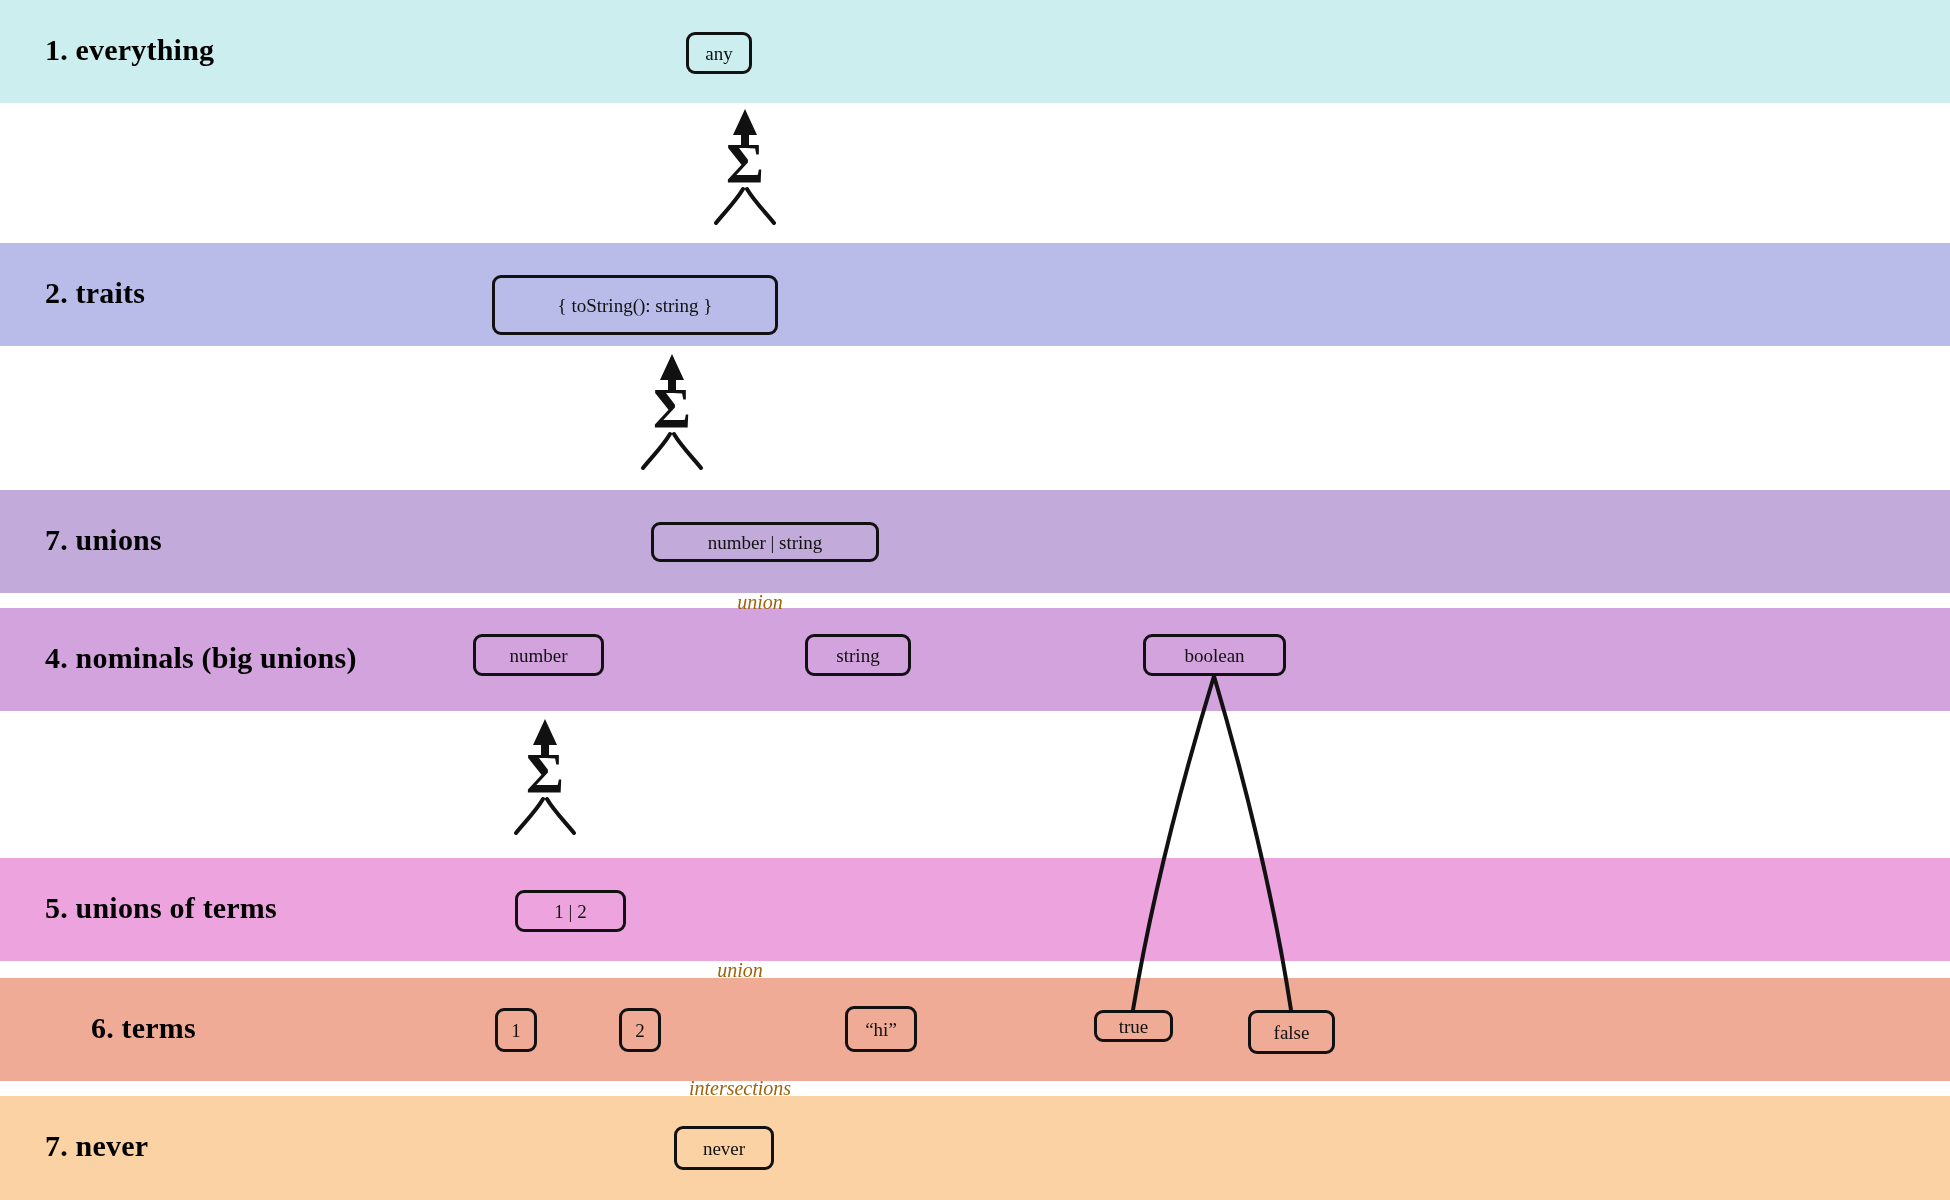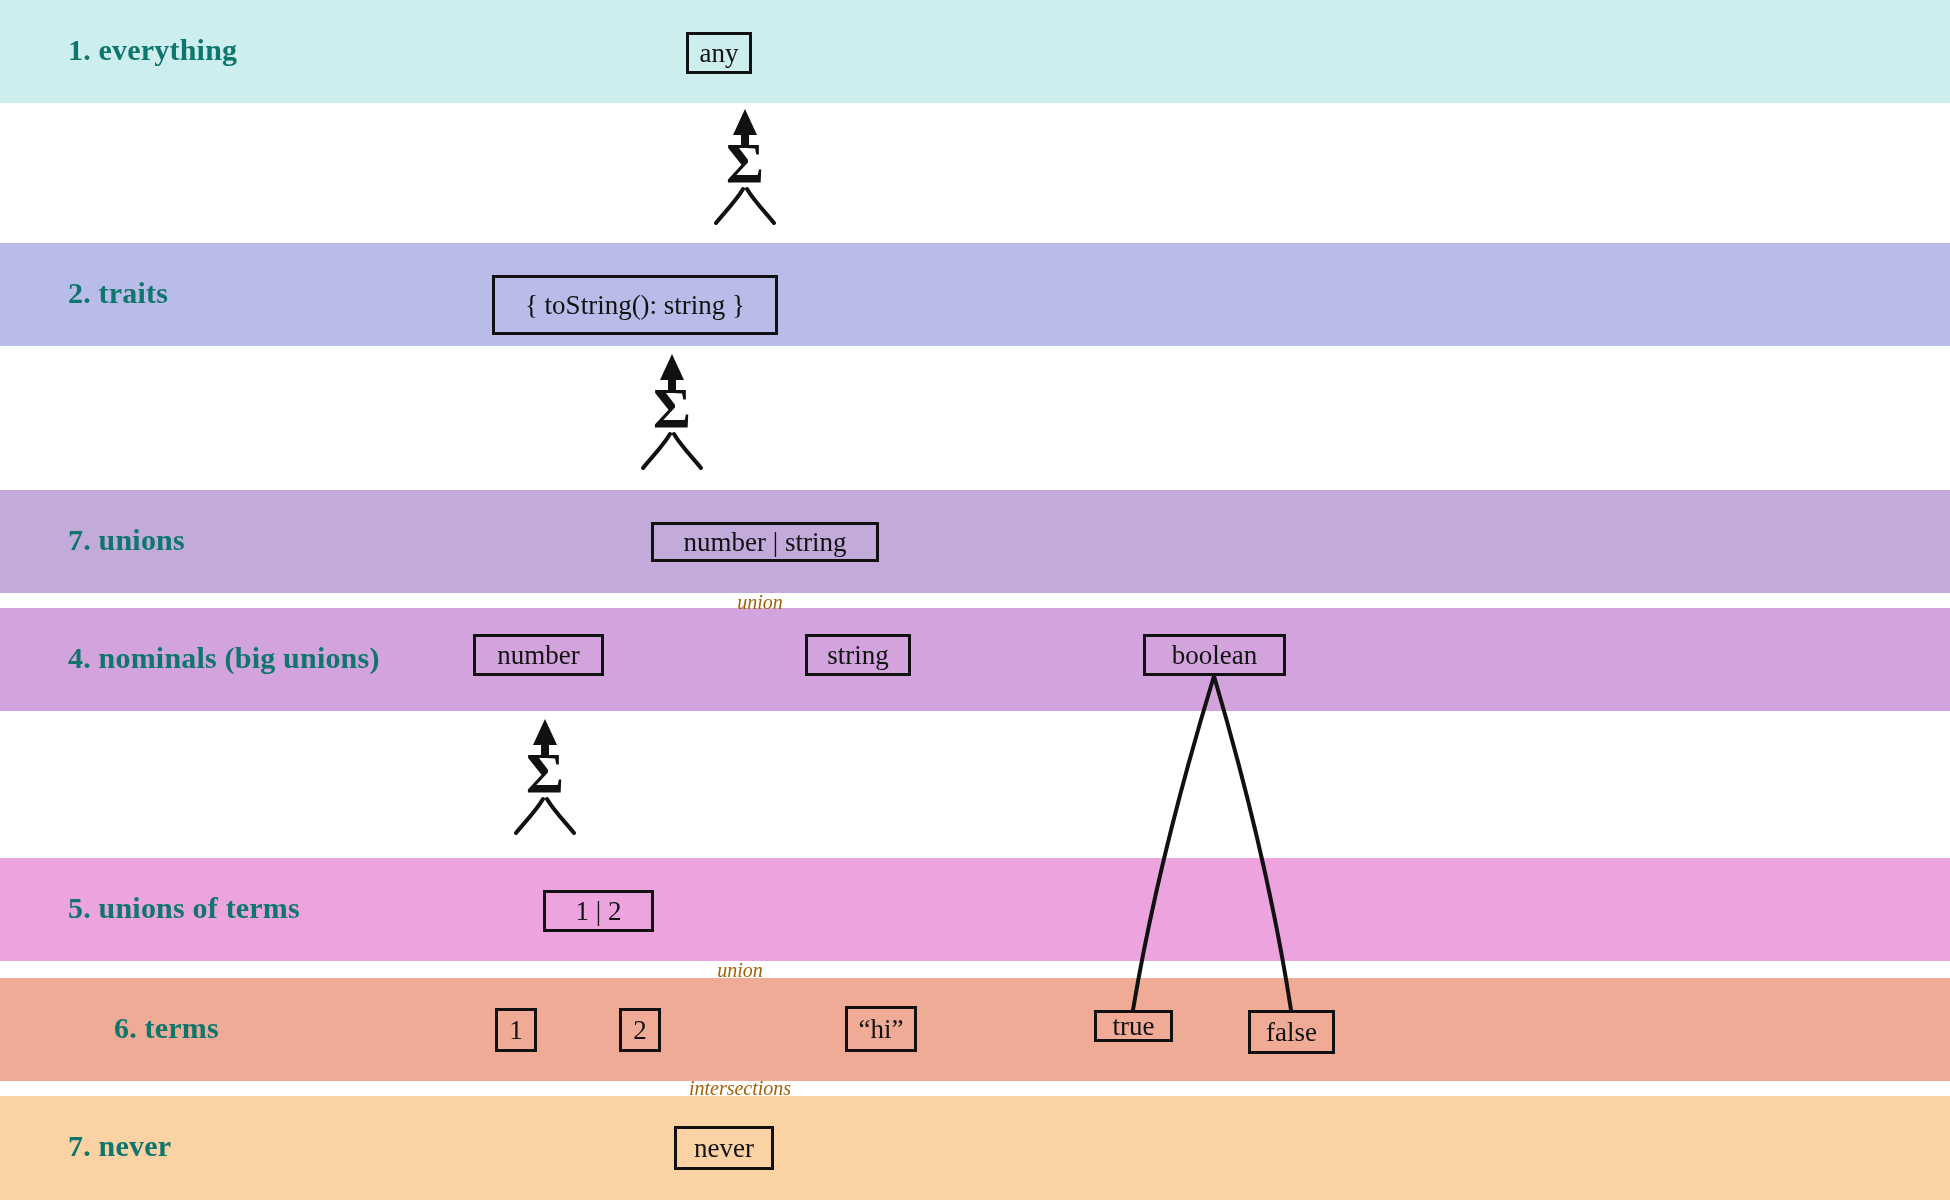--- a/index.html
+++ b/index.html
@@ -17,38 +17,38 @@
     background: #ffffff;
     overflow: hidden;
   }
   .band {
     position: absolute;
     left: 0;
     width: 1950px;
   }
   .band-label {
     position: absolute;
-    left: 68px;
+    left: 45px;
     font-size: 30px;
     font-weight: 700;
-    color: #0f766e;
+    color: #000000;
     white-space: nowrap;
     letter-spacing: 0.2px;
     text-align: right;
   }
   .node {
     position: absolute;
     box-sizing: border-box;
     border: 3px solid #111111;
-    border-radius: 0;
+    border-radius: 9px;
     background: transparent;
     display: flex;
     align-items: center;
     justify-content: center;
-    font-size: 27px;
+    font-size: 19px;
     color: #111111;
     white-space: nowrap;
     padding: 0 10px;
     line-height: 1;
   }
   .edge-label {
     position: absolute;
     font-style: italic;
     font-size: 20px;
     color: #a16207;
@@ -84,21 +84,21 @@
       <div class="band" style="top: 490px; height: 103px; background: rgb(194, 171, 218);"></div>
       <div class="band-label" style="top: 522.5px;">7. unions</div>
       <div class="node" style="left: 651px; top: 522px; width: 228px; height: 40px;">number | string</div>
       <div class="band" style="top: 608px; height: 103px; background: rgb(211, 163, 222);"></div>
       <div class="band-label" style="top: 640.5px;">4. nominals (big unions)</div>
       <div class="node" style="left: 473px; top: 634px; width: 131px; height: 42px;">number</div>
       <div class="node" style="left: 805px; top: 634px; width: 106px; height: 42px;">string</div>
       <div class="node" style="left: 1143px; top: 634px; width: 143px; height: 42px;">boolean</div>
       <div class="band" style="top: 858px; height: 103px; background: rgb(237, 164, 222);"></div>
       <div class="band-label" style="top: 890.5px;">5. unions of terms</div>
-      <div class="node" style="left: 515px; top: 890px; width: 111px; height: 42px; margin-left: 28px;">1   |   2</div>
+      <div class="node" style="left: 515px; top: 890px; width: 111px; height: 42px;">1   |   2</div>
       <div class="band" style="top: 978px; height: 103px; background: rgb(239, 171, 150);"></div>
       <div class="band-label" style="top: 1010.5px; margin-left: 46px;">6. terms</div>
       <div class="node" style="left: 495px; top: 1008px; width: 42px; height: 44px;">1</div>
       <div class="node" style="left: 619px; top: 1008px; width: 42px; height: 44px;">2</div>
       <div class="node" style="left: 845px; top: 1006px; width: 72px; height: 46px;">“hi”</div>
       <div class="node" style="left: 1094px; top: 1010px; width: 79px; height: 32px;">true</div>
       <div class="node" style="left: 1248px; top: 1010px; width: 87px; height: 44px;">false</div>
       <div class="band" style="top: 1096px; height: 104px; background: rgb(250, 210, 163);"></div>
       <div class="band-label" style="top: 1129px;">7. never</div>
       <div class="node" style="left: 674px; top: 1126px; width: 100px; height: 44px;">never</div>

